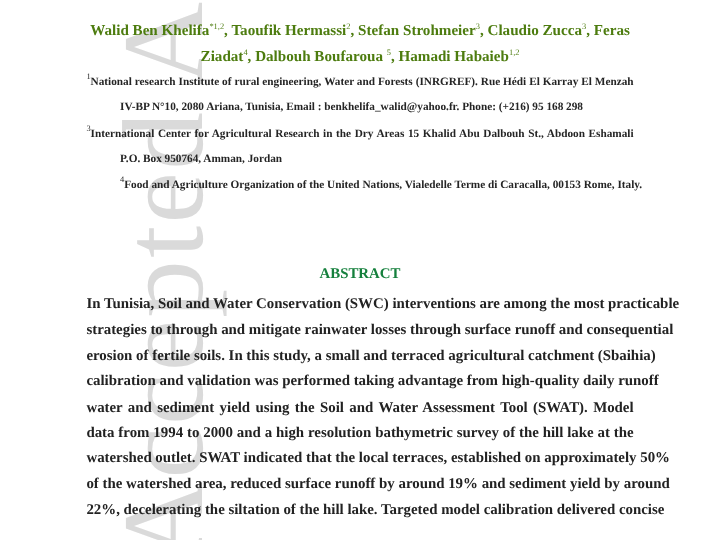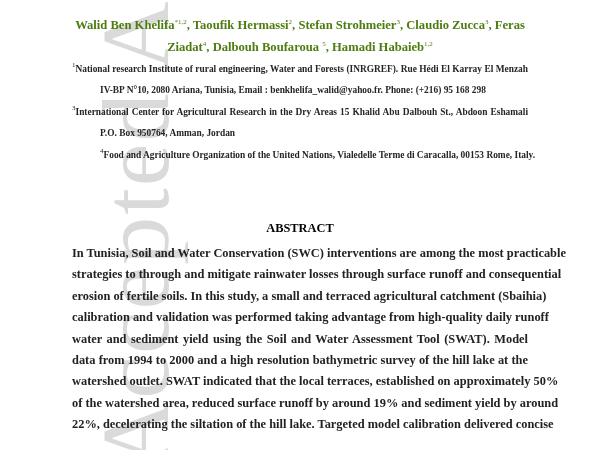--- a/index.html
+++ b/index.html
@@ -79,21 +79,21 @@
       margin-left: 28px;
     }
     .abstract-title {
       position: absolute;
       top: 221px;
       left: 0;
       width: 456px;
       text-align: center;
       font-size: 12.4px;
       font-weight: bold;
-      color: #000000;
+      color: #15803d;
     }
     .abstract-body {
       position: absolute;
       top: 243px;
       left: 0;
       width: 456px;
       font-size: 12.4px;
       line-height: 21.4px;
       font-weight: bold;
       color: #222;

